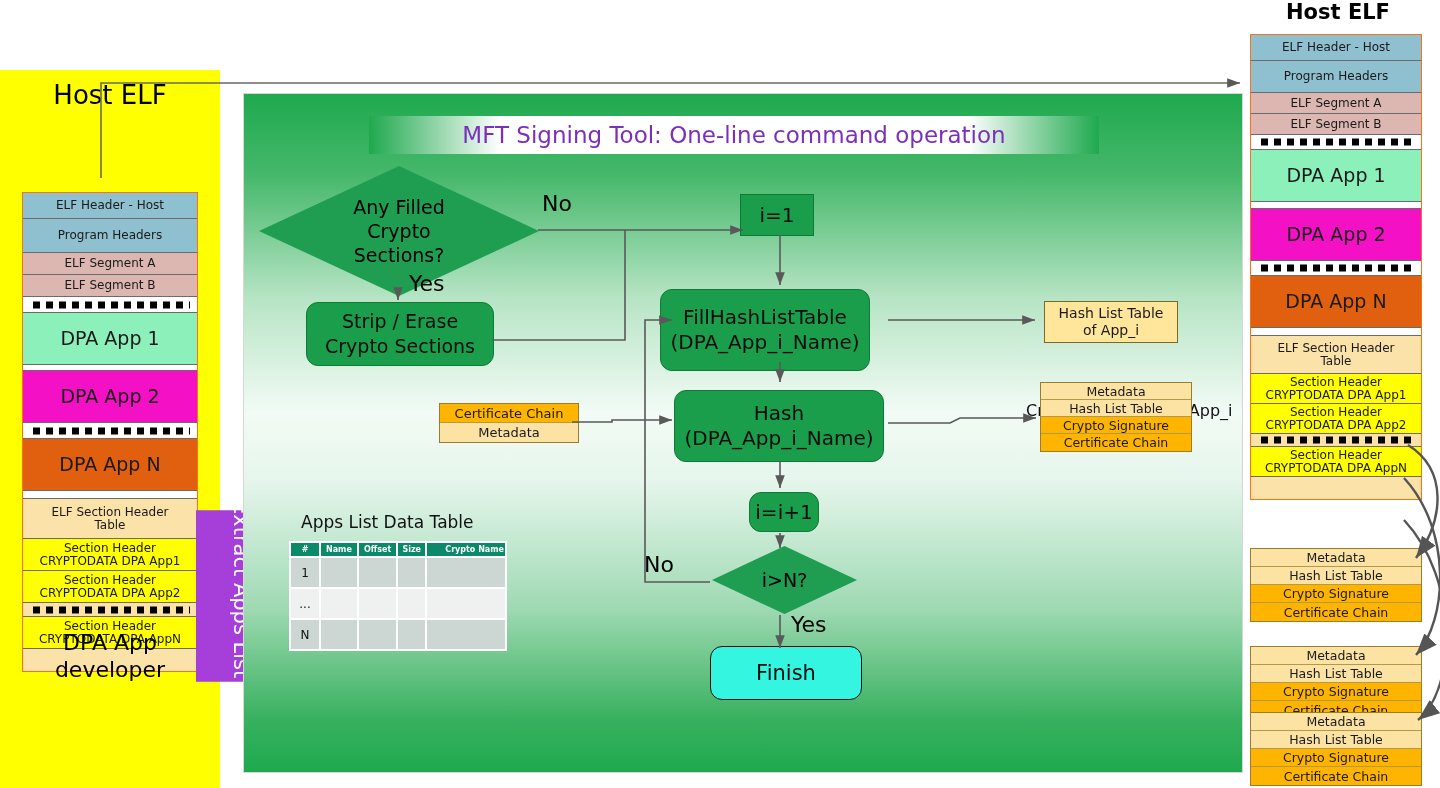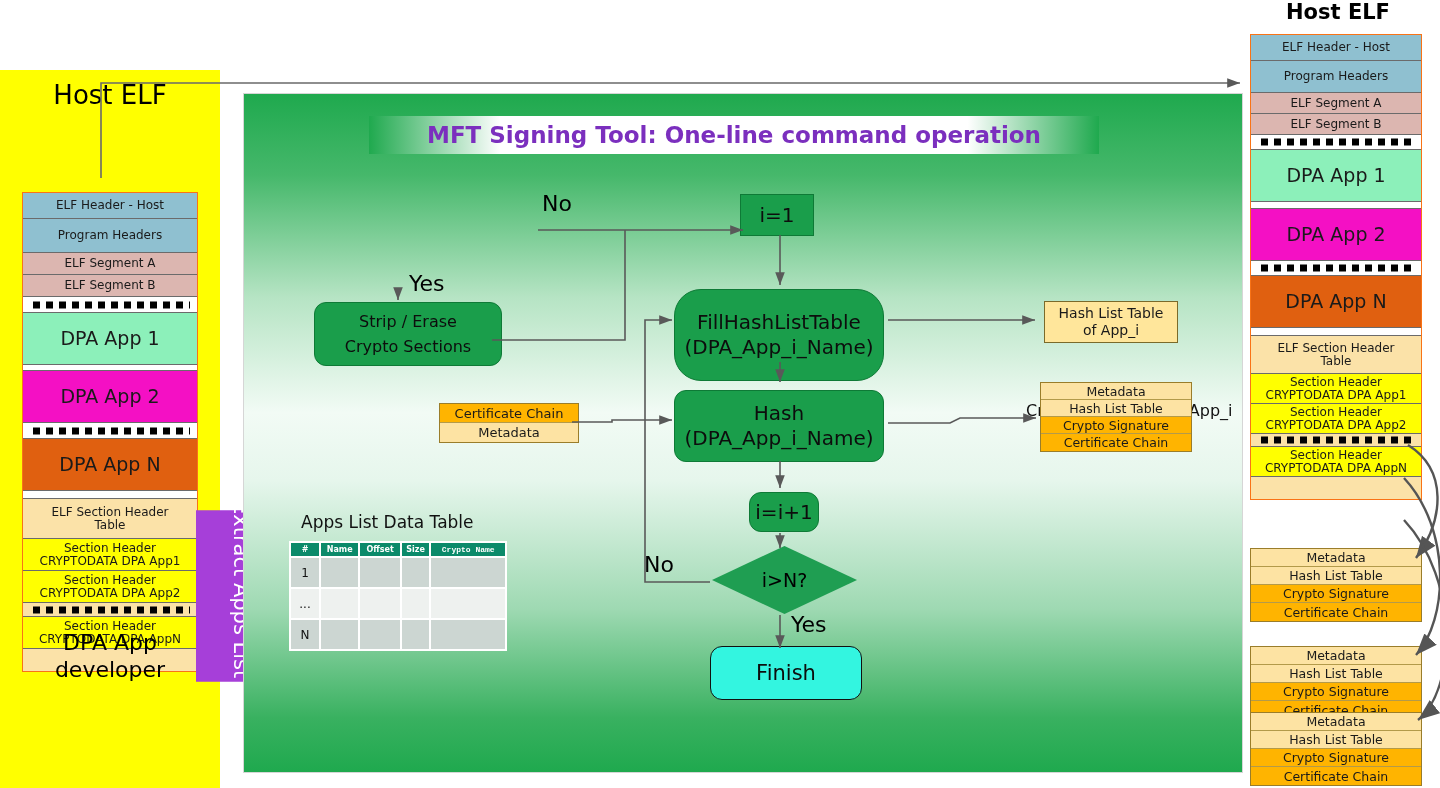--- a/index.html
+++ b/index.html
@@ -62,21 +62,21 @@
   
   #green-panel {
     position:absolute; left:243px; top:93px; width:1000px; height:680px;
     background:linear-gradient(to bottom,#1fa94e 0%, #46b86b 12%, #b6e4c4 30%, #f2fbf5 47%,
                                #e6f6ec 57%, #9ed9b2 76%, #39b160 92%, #1fa94e 100%);
     border:1px solid #d6d6d6;
   }
   #title-bar {
     position:absolute; left:125px; top:22px; width:730px; height:38px;
     background:linear-gradient(to right,#1fa94e 0%, #ffffff 18%, #ffffff 82%, #1fa94e 100%);
-    display:flex; align-items:center; justify-content:center;font-weight:bold;
+    display:flex; align-items:center; justify-content:center;
   }
   #title-bar .t {
     color:#7b2fbe; font-size:23px; font-family:"DejaVu Sans", sans-serif;
   }
 
   .node {
     position:absolute; background:#1a9e4b; border:1px solid #0e7a36;
     display:flex; align-items:center; justify-content:center; text-align:center;
     color:#0d0d0d; font-size:20px; line-height:25px;
     font-family:"DejaVu Sans", sans-serif;
@@ -183,29 +183,35 @@
   <div id="extract-arrow">
     <div class="shape"></div>
     <div class="label">Extract Apps List Table</div>
   </div>
 
   <div id="green-panel">
     <div id="title-bar">
       <span class="t">MFT Signing Tool: One-line command operation</span>
     </div>
 
+    <div class="diamond" style="left:15px; top:72px; width:280px; height:130px;">
+      <div class="poly"></div>
+      <div class="txt" style="white-space:pre-line">Any Filled
+Crypto
+Sections?</div>
+    </div>
     <div class="edge-label" style="left:298px; top:97px;">No</div>
     <div class="edge-label" style="left:165px; top:177px;">Yes</div>
 
-    <div class="node rounded" style="left: 70px; top: 208px; width: 188px; height: 64px; font-size: 16px; white-space: pre-line;">Strip / Erase
+    <div class="node rounded" style="left: 62px; top: 208px; width: 188px; height: 64px; font-size: 19px; white-space: pre-line;">Strip / Erase
 Crypto Sections</div>
 
     <div class="node" style="left: 496px; top: 100px; width: 74px; height: 42px; white-space: pre-line;">i=1</div>
 
-    <div class="node rounded" style="left: 430px; top: 195px; width: 210px; height: 92px; white-space: pre-line; border-radius: 27px;">FillHashListTable
+    <div class="node rounded" style="left: 416px; top: 195px; width: 210px; height: 82px; white-space: pre-line;">FillHashListTable
 (DPA_App_i_Name)</div>
 
     <div class="node rounded" style="left: 430px; top: 296px; width: 210px; height: 72px; white-space: pre-line;">Hash
 (DPA_App_i_Name)</div>
 
     <div class="node rounded" style="left: 505px; top: 398px; width: 70px; height: 40px; white-space: pre-line;">i=i+1</div>
 
     <div class="diamond" style="left:468px; top:452px; width:145px; height:68px;">
       <div class="poly"></div>
       <div class="txt">i&gt;N?</div>
@@ -233,21 +239,21 @@
 
     <div style="position:absolute;left:57px;top:418px;font-size:17px;color:#111;">Apps List Data Table</div>
     <div style="position:absolute;left:45px;top:447px;width:218px;height:110px;background:#fff;">
       <table id="apps-tbl" style="border-collapse:separate;border-spacing:2px;width:100%;height:100%;">
         <thead>
             <tr id="apps-head">
               <th class="idx" style="background: rgb(11, 138, 106); color: rgb(255, 255, 255); font-size: 8px; line-height: 9px; font-weight: bold; padding: 2px 1px; text-align: center; width: 28px;">#</th>
               <th style="background: rgb(11, 138, 106); color: rgb(255, 255, 255); font-size: 8px; line-height: 9px; font-weight: bold; padding: 2px 1px; text-align: center;">Name</th>
               <th style="background: rgb(11, 138, 106); color: rgb(255, 255, 255); font-size: 8px; line-height: 9px; font-weight: bold; padding: 2px 1px; text-align: center;">Offset</th>
               <th style="background: rgb(11, 138, 106); color: rgb(255, 255, 255); font-size: 8px; line-height: 9px; font-weight: bold; padding: 2px 1px; text-align: center;">Size</th>
-              <th style="background: rgb(11, 138, 106); color: rgb(255, 255, 255); font-size: 8px; line-height: 9px; font-weight: bold; padding: 2px 1px; text-align: center; font-family: Liberation Mono, monospace;">Crypto Name</th>
+              <th style="background: rgb(11, 138, 106); color: rgb(255, 255, 255); font-size: 8px; line-height: 9px; font-weight: bold; padding: 2px 1px; text-align: right;">Crypto Name</th>
             </tr>
           </thead>
         <tbody id="apps-body">
             <tr>
               <td class="idx" style="background: rgb(204, 214, 210); font-size: 12px; color: rgb(17, 17, 17); text-align: center; padding: 1px; width: 28px;">1</td>
               <td style="background: rgb(204, 214, 210); font-size: 12px; color: rgb(17, 17, 17); text-align: center; padding: 1px;"></td>
               <td style="background: rgb(204, 214, 210); font-size: 12px; color: rgb(17, 17, 17); text-align: center; padding: 1px;"></td>
               <td style="background: rgb(204, 214, 210); font-size: 12px; color: rgb(17, 17, 17); text-align: center; padding: 1px;"></td>
               <td style="background: rgb(204, 214, 210); font-size: 12px; color: rgb(17, 17, 17); text-align: center; padding: 1px;"></td>
             </tr>

